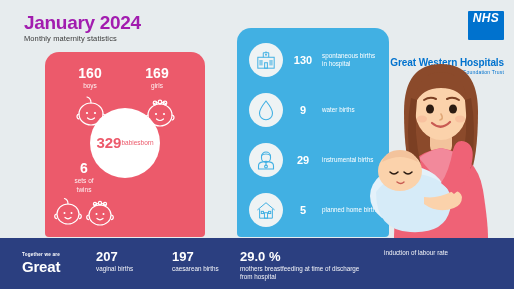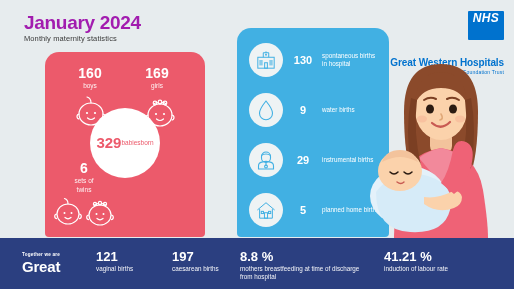--- a/index.html
+++ b/index.html
@@ -431,33 +431,32 @@
     <path d="M86 142 q14 -10 18 -32 q3 -16 -6 -20 q-10 -4 -13 8 q-4 22 -12 33 Z" fill="#ef6276"></path>
   </svg>
 
   <div class="navy-bar">
     <div class="together-logo">
       <div class="together-small">Together we are</div>
       <div class="together-big">Great</div>
     </div>
 
     <div class="bottom-stat bs-1">
-      <div class="num">121</div>
+      <div class="num">207</div>
       <div class="lbl">vaginal births</div>
     </div>
 
     <div class="bottom-stat bs-2">
       <div class="num">197</div>
       <div class="lbl">caesarean births</div>
     </div>
 
     <div class="bottom-stat bs-3">
-      <div class="num">8.8 %</div>
+      <div class="num">29.0 %</div>
       <div class="lbl">mothers breastfeeding at time of discharge from hospital</div>
     </div>
 
     <div class="bottom-stat bs-4">
-      <div class="num">41.21 %</div>
       <div class="lbl">induction of labour rate</div>
     </div>
   </div>
 
 </div>
 
 </body></html>

